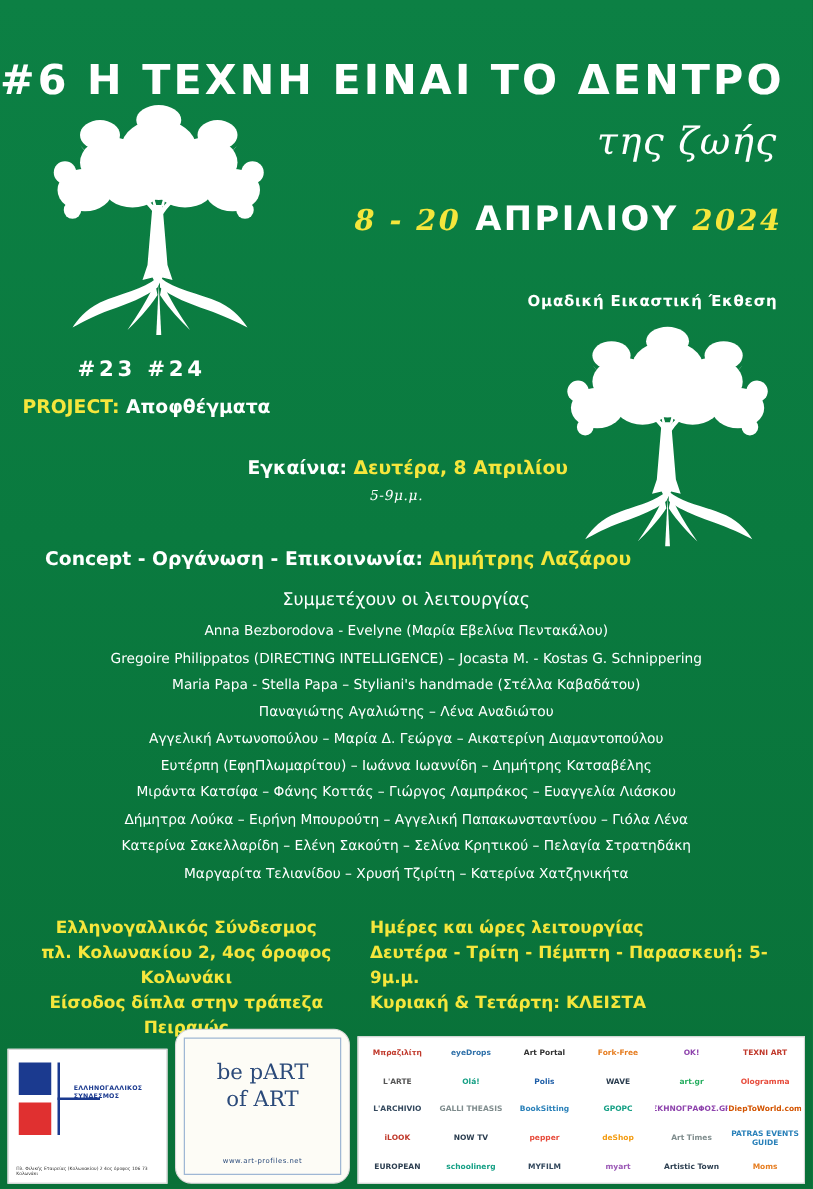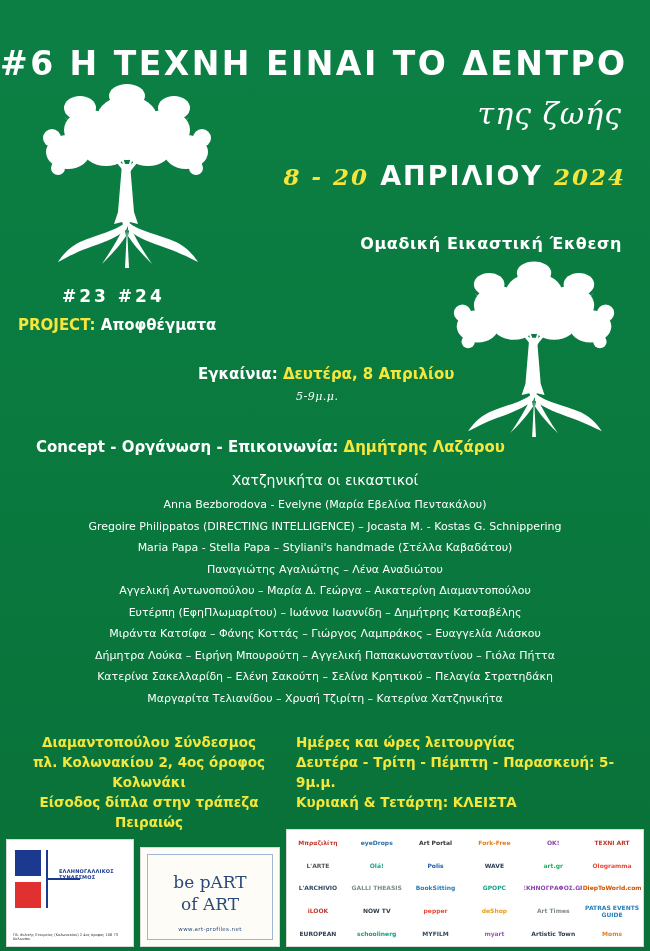--- a/index.html
+++ b/index.html
@@ -58,21 +58,21 @@
   }
   .dates .dnum { color: #f5e63c; font-family: "DejaVu Serif", serif; font-style: italic; font-size: 23px; }
   .dates .dmonth { color: #ffffff; font-family: "DejaVu Sans", sans-serif; font-size: 27px; letter-spacing: 2px; }
   .dates .dyear { color: #f5e63c; font-family: "DejaVu Serif", serif; font-style: italic; font-size: 23px; }
 
   .grouptitle {
     position: absolute;
     right: 28px;
     top: 234px;
     color: #ffffff;
-    font-size: 16px;
+    font-size: 12px;
     font-weight: bold;
     letter-spacing: 0.6px;
   }
 
   
   .projnums {
     position: absolute;
     left: 62px;
     top: 286px;
     color: #ffffff;
@@ -177,21 +177,21 @@
     padding: 0 6px 4px 6px;
     gap: 6px;
   }
   .logo-box {
     background: #ffffff;
     border: 1px solid #d8d8d8;
     overflow: hidden;
     position: relative;
   }
   .logo-eg { width: 128px; height: 108px; }
-  .logo-bpa { width: 140px; height: 100px; }
+  .logo-bpa { width: 140px; height: 124px; border-radius: 13px; }
   .logo-sponsors { flex: 1; height: 118px; }
 
   
   .eg-inner { position: absolute; inset: 0; padding: 6px; }
   .eg-flagbox { position: absolute; left: 8px; top: 10px; width: 66px; height: 60px; }
   .eg-blue { position: absolute; left: 0; top: 0; width: 26px; height: 26px; background: #1b3a8f; }
   .eg-red { position: absolute; left: 0; top: 32px; width: 26px; height: 26px; background: #e03030; }
   .eg-line-v { position: absolute; left: 31px; top: 0; width: 2px; height: 58px; background: #1b3a8f; }
   .eg-line-h { position: absolute; left: 31px; top: 28px; width: 34px; height: 2px; background: #1b3a8f; }
   .eg-text {
@@ -321,36 +321,36 @@
     <span class="olabel">Εγκαίνια:</span>
     <span class="ovalue">Δευτέρα, 8 Απριλίου</span>
   </div>
   <div class="opening-time">5-9μ.μ.</div>
 
   <div class="concept">
     <span class="clabel">Concept - Οργάνωση - Επικοινωνία:</span>
     <span class="cvalue">Δημήτρης Λαζάρου</span>
   </div>
 
-  <div class="artists-head">Χατζηνικήτα οι εικαστικοί</div>
+  <div class="artists-head">Συμμετέχουν οι λειτουργίας</div>
   <div class="artists-list">
     <div>Anna Bezborodova - Evelyne (Μαρία Εβελίνα Πεντακάλου)</div>
     <div>Gregoire Philippatos (DIRECTING INTELLIGENCE) – Jocasta M. - Kostas G. Schnippering</div>
     <div>Maria Papa - Stella Papa – Styliani's handmade (Στέλλα Καβαδάτου)</div>
     <div>Παναγιώτης Αγαλιώτης – Λένα Αναδιώτου</div>
     <div>Αγγελική Αντωνοπούλου – Μαρία Δ. Γεώργα – Αικατερίνη Διαμαντοπούλου</div>
     <div>Ευτέρπη (ΕφηΠλωμαρίτου) – Ιωάννα Ιωαννίδη – Δημήτρης Κατσαβέλης</div>
     <div>Μιράντα Κατσίφα – Φάνης Κοττάς – Γιώργος Λαμπράκος – Ευαγγελία Λιάσκου</div>
-    <div>Δήμητρα Λούκα – Ειρήνη Μπουρούτη – Αγγελική Παπακωνσταντίνου – Γιόλα Πήττα</div>
+    <div>Δήμητρα Λούκα – Ειρήνη Μπουρούτη – Αγγελική Παπακωνσταντίνου – Γιόλα Λένα</div>
     <div>Κατερίνα Σακελλαρίδη – Ελένη Σακούτη – Σελίνα Κρητικού – Πελαγία Στρατηδάκη</div>
     <div>Μαργαρίτα Τελιανίδου – Χρυσή Τζιρίτη – Κατερίνα Χατζηνικήτα</div>
   </div>
 
   <div class="venue">
-    <div>Διαμαντοπούλου Σύνδεσμος</div>
+    <div>Ελληνογαλλικός Σύνδεσμος</div>
     <div>πλ. Κολωνακίου 2, 4ος όροφος</div>
     <div>Κολωνάκι</div>
     <div>Είσοδος δίπλα στην τράπεζα Πειραιώς</div>
   </div>
 
   <div class="hours">
     <div>Ημέρες και ώρες λειτουργίας</div>
     <div>Δευτέρα - Τρίτη - Πέμπτη - Παρασκευή: 5-9μ.μ.</div>
     <div>Κυριακή &amp; Τετάρτη: ΚΛΕΙΣΤΑ</div>
   </div>

